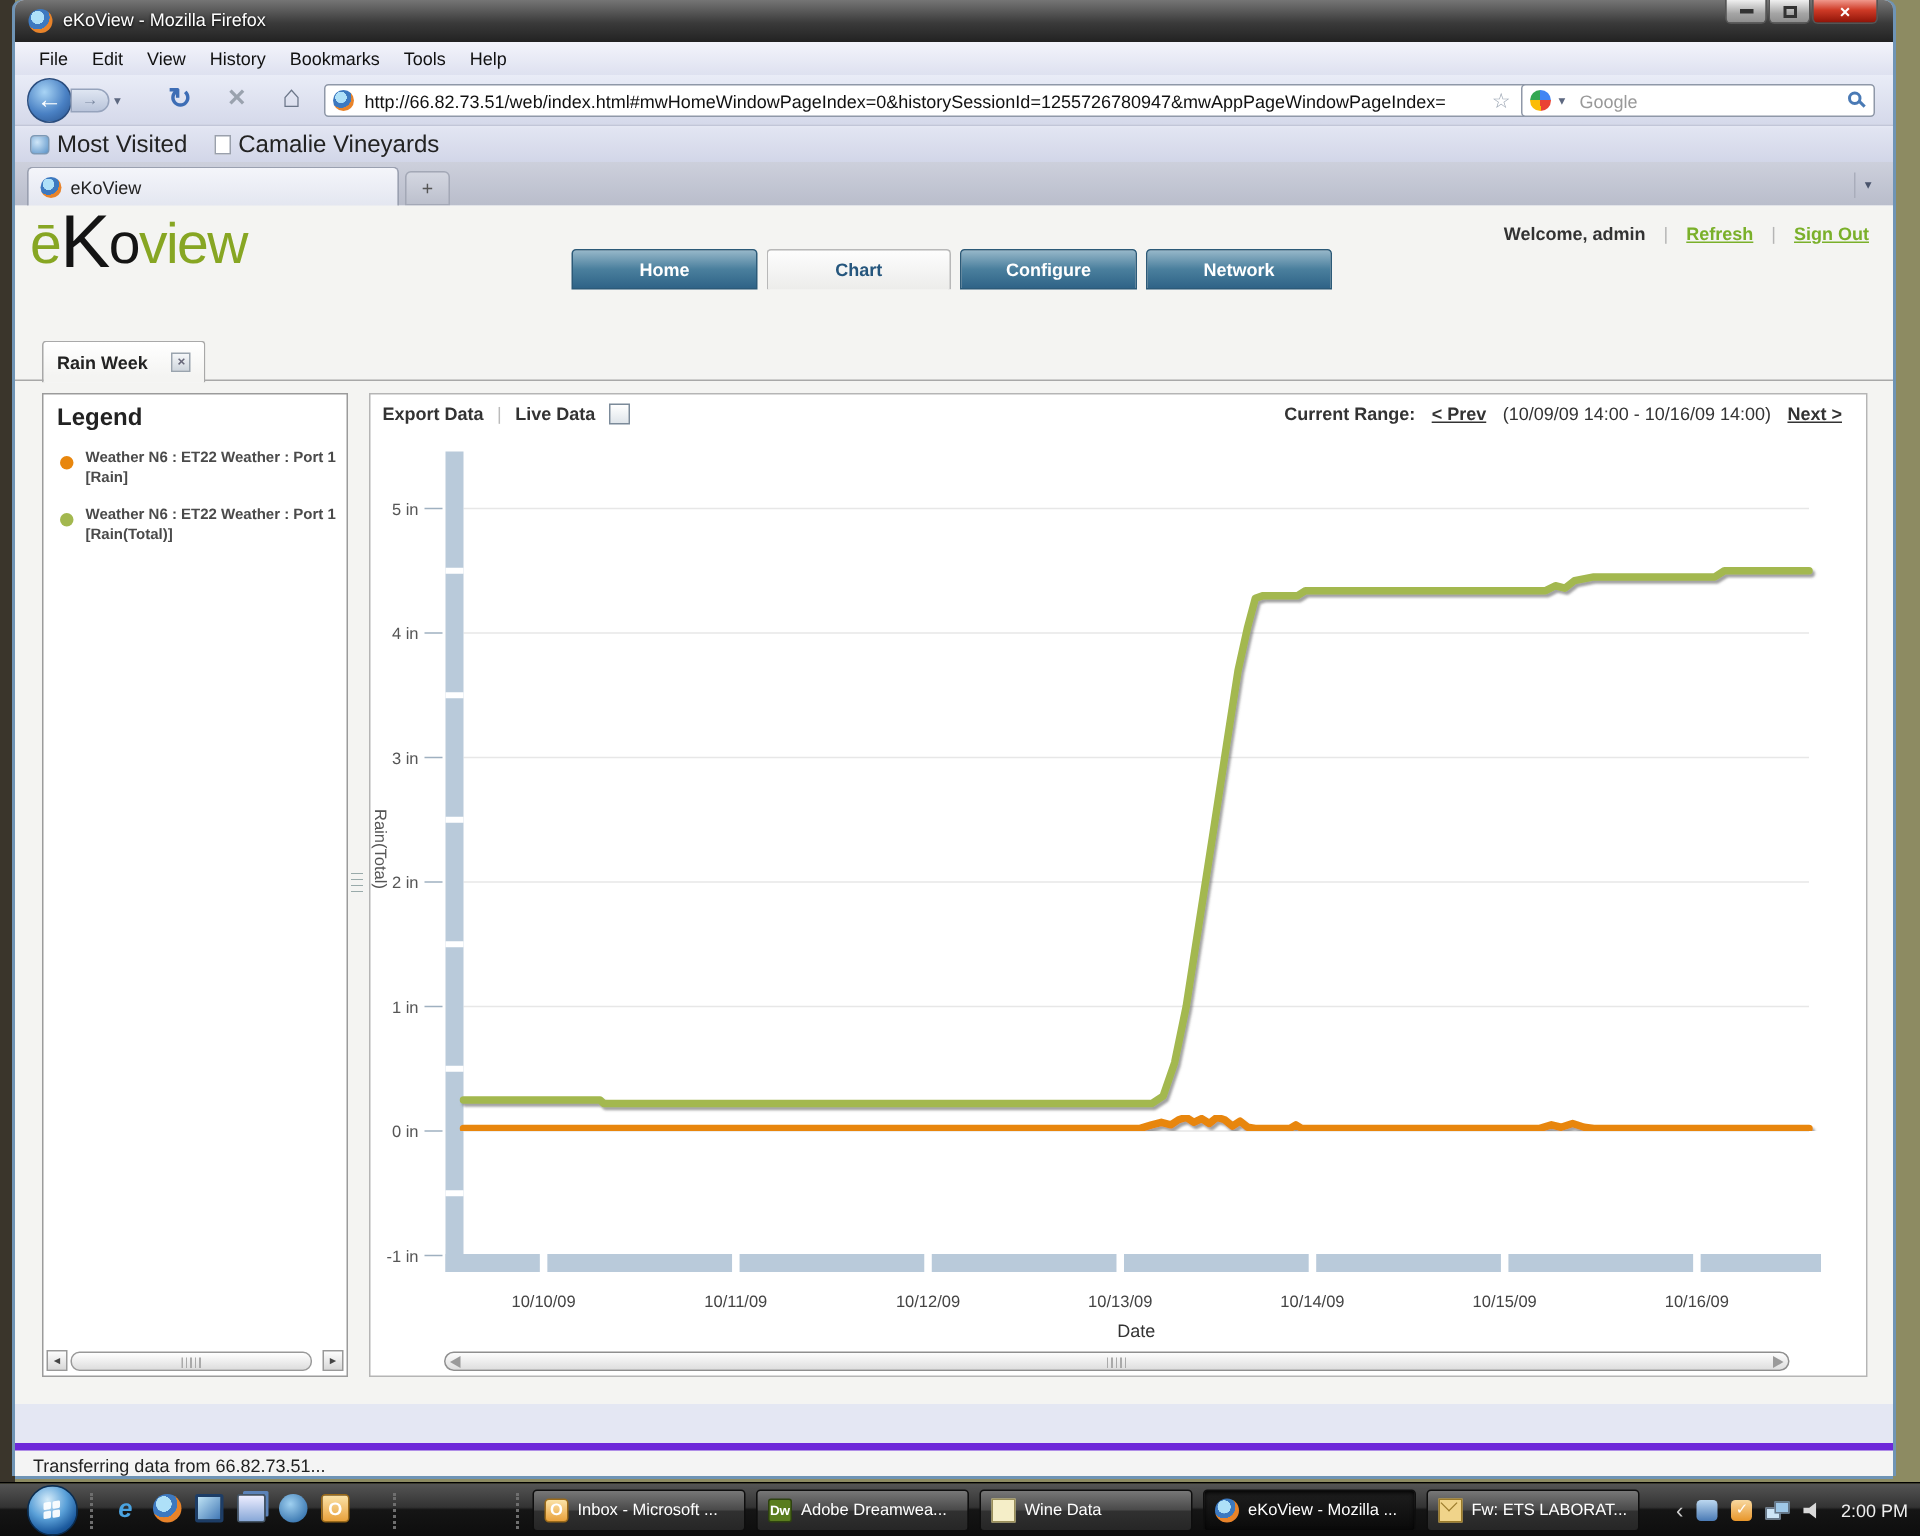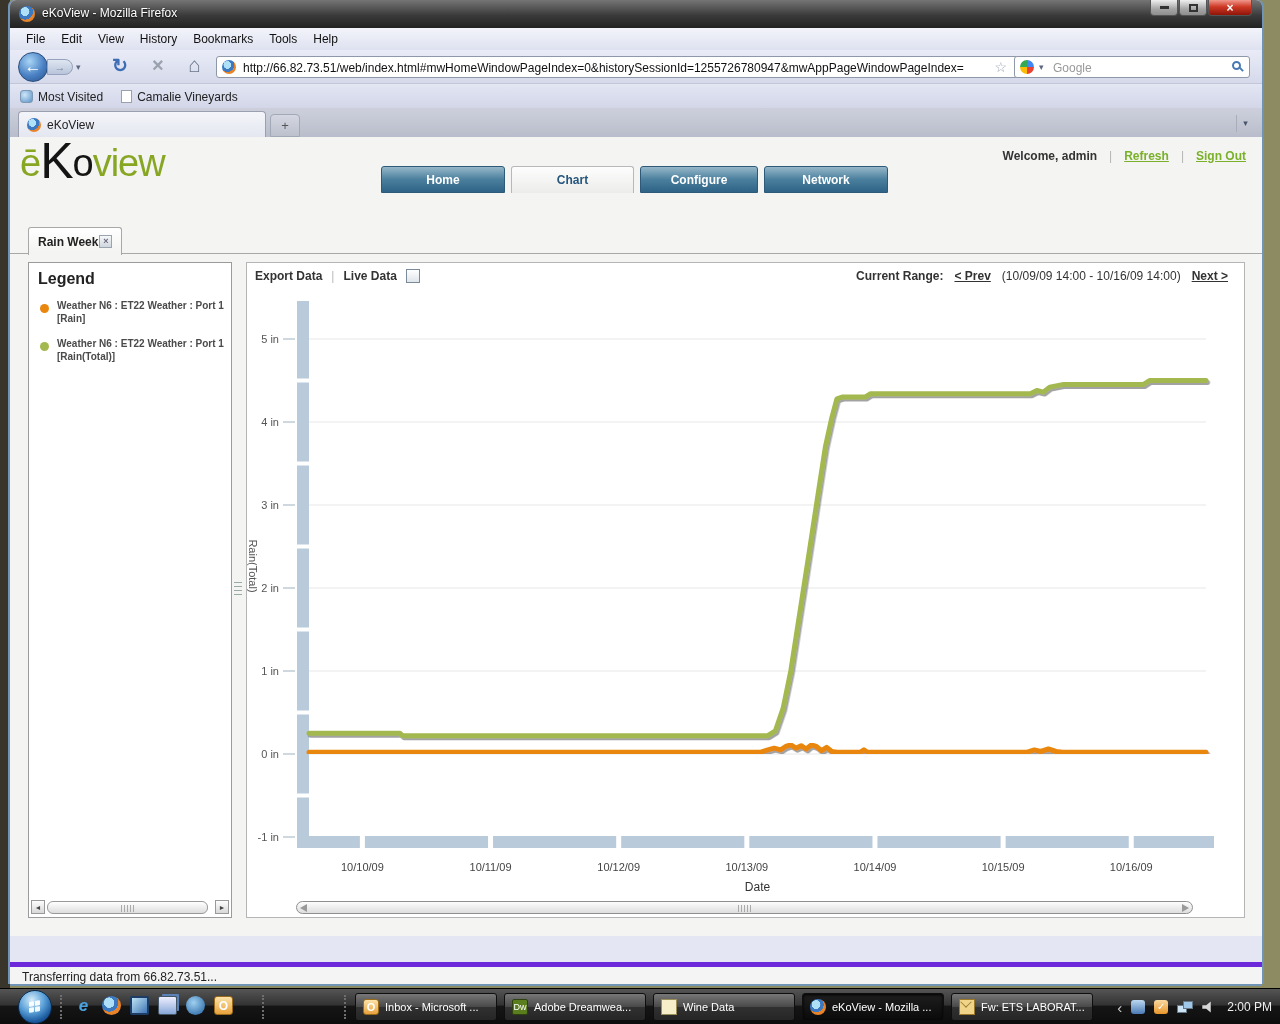--- a/index.html
+++ b/index.html
@@ -35,21 +35,21 @@
 .url-star{position:absolute;right:24px;top:2px;font-size:14px;color:#9aa4b2}
 .url-drop{position:absolute;right:7px;top:5px;font-size:9px;color:#5d6880}
 .searchbox{position:absolute;left:1004px;top:6px;width:236px;height:22px;background:#fff;border:1px solid #8f98a8;border-radius:3px}
 .g-icon{position:absolute;left:5px;top:3px;width:14px;height:14px;border-radius:50%;background:conic-gradient(#4285f4 0 25%,#ea4335 0 50%,#fbbc05 0 75%,#34a853 0)}
 .search-drop{position:absolute;left:24px;top:5px;font-size:9px;color:#5d6880}
 .search-ph{position:absolute;left:38px;top:4px;font-size:12px;color:#999}
 .magnifier{position:absolute;right:8px;top:4px;width:9px;height:9px;border:2px solid #4a7ab5;border-radius:50%}
 .magnifier::after{content:"";position:absolute;width:6px;height:2px;background:#4a7ab5;transform:rotate(45deg);right:-5px;bottom:-2px}
 
 .bookbar{position:absolute;left:0;top:85px;width:100%;height:23px;background:linear-gradient(#e2e5f2,#d2d6e8);display:flex;align-items:center;gap:18px;padding-left:10px}
-.bm{display:flex;align-items:center;gap:5px;font-size:12px;color:#222}
+.bm{display:flex;align-items:center;gap:5px;font-size:16px;color:#222}
 .bm-ic0{width:13px;height:13px;border-radius:3px;background:radial-gradient(circle at 35% 35%,#cfe6f8,#5b93c8);border:1px solid #7d99b5}
 .bm-ic1{width:11px;height:13px;background:#fff;border:1px solid #9aa0ac}
 
 .tabstrip{position:absolute;left:0;top:108px;width:100%;height:29px;background:linear-gradient(#cdd0dc,#b9bdcb)}
 .fx-tab{position:absolute;left:8px;top:3px;width:248px;height:27px;background:linear-gradient(#f4f5fa,#e3e6f0);border:1px solid #9aa0b0;border-bottom:none;border-radius:4px 4px 0 0;display:flex;align-items:center;gap:6px;padding-left:8px;font-size:12px;color:#222}
 .newtab{position:absolute;left:260px;top:6px;width:30px;height:23px;background:linear-gradient(#d4d7e1,#bcc0cd);border:1px solid #a3a8b6;border-radius:4px 4px 0 0;text-align:center;line-height:21px;color:#555;font-size:13px}
 .tablist-btn{position:absolute;right:8px;top:7px;width:18px;height:17px;text-align:center;font-size:9px;color:#49546b;line-height:17px;border-left:1px solid #a9adbb}
 
 .page{position:absolute;left:0;top:137px;width:100%;height:799px;background:#f4f4f2;overflow:hidden}
 .logo{position:absolute;left:10px;top:2px;display:flex;align-items:flex-end;letter-spacing:-1px}
@@ -60,21 +60,21 @@
 .userbar{position:absolute;right:16px;top:12px;display:flex;align-items:flex-start;gap:12px;font-size:12px}
 .welcome{font-weight:bold;color:#333}
 .ub-sep{color:#b5b5b5}
 .ub-link{color:#7ab02a;font-weight:bold;text-decoration:underline}
 .nav-tabs{position:absolute;left:371px;top:29px;display:flex;gap:6px}
 .nav-tab{height:27px;line-height:26px;text-align:center;font-size:12px;font-weight:bold;color:#fff;background:linear-gradient(#96b7c9,#4a7f9d 50%,#2f6387);border:1px solid #2c5a78;border-radius:3px 3px 0 0}
 .nav-tab.active{background:linear-gradient(#fdfdfd,#ececea);color:#25567d;border:1px solid #b8b8b8;border-bottom:none}
 .submenu{position:absolute;left:0;top:56px;width:100%;height:30px;background:linear-gradient(#f0f6fb,#cfe0ee);border-top:1px solid #c6d4e2;border-bottom:1px solid #a9bfd1;display:flex;align-items:center;gap:29px;padding-left:23px}
 .submenu-link{font-size:12px;font-weight:bold;color:#1d5a82}
 .docstrip{position:absolute;left:0;top:88px;width:100%;height:29px;border-bottom:1px solid #a8a8a8}
-.doc-tab{position:absolute;left:18px;top:2px;height:28px;padding:0 9px;border:1px solid #a8a8a8;border-bottom:none;border-radius:3px 3px 0 0;background:linear-gradient(#ffffff,#f4f4f2 85%,#f4f4f2);display:flex;align-items:center;gap:1px;font-size:12px;font-weight:bold;color:#222;z-index:2}
+.doc-tab{position:absolute;left:18px;top:2px;height:28px;padding:0 9px;border:1px solid #a8a8a8;border-bottom:none;border-radius:3px 3px 0 0;background:linear-gradient(#ffffff,#f4f4f2 85%,#f4f4f2);display:flex;align-items:center;gap:16px;font-size:12px;font-weight:bold;color:#222;z-index:2}
 .doc-close{width:13px;height:13px;border:1px solid #9aa4ae;background:linear-gradient(#f5f7f9,#cfd6dd);font-size:9px;line-height:11px;text-align:center;color:#667}
 
 .legend-panel{position:absolute;left:18px;top:125px;width:204px;height:656px;background:#fff;border:1px solid #9b9b9b}
 .legend-title{position:absolute;left:9px;top:7px;font-size:16px;font-weight:bold;color:#222}
 .legend-items{position:absolute;left:0;top:32px;width:100%}
 .legend-item{position:relative;padding:4px 6px 8px 28px}
 .legend-dot{position:absolute;left:11px;top:9px;width:9px;height:9px;border-radius:50%}
 .legend-line{font-size:10px;font-weight:bold;color:#4a4a4a;line-height:13px}
 .lg-scroll{position:absolute;left:2px;right:2px;bottom:3px;height:14px;display:flex;align-items:center;gap:2px}
 .lg-arrow{width:14px;height:14px;border:1px solid #999;background:linear-gradient(#fdfdfd,#d8d8d8);font-size:7px;color:#444;text-align:center;line-height:13px}
@@ -117,21 +117,21 @@
 .ql-disp{background:linear-gradient(135deg,#bfe3f5,#3f76b4);border:2px solid #1d3d66;border-radius:2px}
 .ql-expl{background:linear-gradient(#eef,#88a8d8);border:1px solid #456;border-radius:2px;box-shadow:3px -3px 0 -1px #5b82b8}
 .ql-tb{border-radius:50%;background:radial-gradient(circle at 40% 35%,#9fd0f0,#1d5d9e)}
 .ql-ol{background:linear-gradient(#fbe3a8,#e8a13c);border:1px solid #9a6a1a;border-radius:3px;color:#fff;font-weight:bold;font-size:12px;line-height:18px}
 .tb-grip{position:absolute;top:6px;width:3px;height:24px;border-left:2px dotted #6e6e6e}
 .tb-buttons{position:absolute;left:355px;top:4px;display:flex;gap:7px}
 .tb-btn{width:142px;height:28px;border:1px solid #0e0e0e;border-radius:3px;background:linear-gradient(#777 0,#4a4a4a 48%,#303030 52%,#262626);color:#fff;font-size:11px;display:flex;align-items:center;gap:6px;padding:0 7px;white-space:nowrap;overflow:hidden}
 .tb-btn.active{background:linear-gradient(#1e1e1e,#0a0a0a);box-shadow:inset 0 1px 3px #000}
 .ti{width:16px;height:16px;flex:0 0 16px;display:inline-block;text-align:center}
 .ti-outlook{background:linear-gradient(#fbe3a8,#e8a13c);border:1px solid #9a6a1a;border-radius:3px;color:#fff;font-weight:bold;font-size:11px;line-height:15px}
-.ti-dreamweaver{background:#5a7d1e;border:1px solid #2e4210;color:#fff;font-size:9px;font-weight:normal;line-height:15px;border-radius:2px}
+.ti-dreamweaver{background:#5a7d1e;border:1px solid #2e4210;color:#fff;font-size:9px;font-weight:bold;line-height:15px;border-radius:2px}
 .ti-document{background:#f5eec8;border:1px solid #9a8f5a}
 .ti-firefox{border-radius:50%;background:radial-gradient(circle at 38% 35%,#aee0f8 0 30%,#3d79c0 31% 52%,#e8832a 53% 100%)}
 .ti-mail{background:#f0d48a;border:1px solid #9a7a2a;position:relative}
 .ti-mail::after{content:"";position:absolute;left:1px;top:-3px;width:9px;height:9px;border-right:1px solid #9a7a2a;border-bottom:1px solid #9a7a2a;transform:rotate(45deg) scale(.8)}
 .tray{position:absolute;right:8px;top:0;height:36px;display:flex;align-items:center;gap:9px}
 .tray-expand{color:#ccc;font-size:15px}
 .tray-ic1{width:14px;height:14px;border-radius:3px;background:linear-gradient(#bcd8f0,#4a7ab5)}
 .tray-ic2{width:14px;height:14px;border-radius:3px;background:linear-gradient(#f8d8a0,#e8962a);color:#fff;font-size:10px;line-height:13px;text-align:center}
 .tray-net{width:16px;height:13px;position:relative}
 .tray-net i{position:absolute;width:10px;height:8px;background:#cde4f5;border:1px solid #678}

